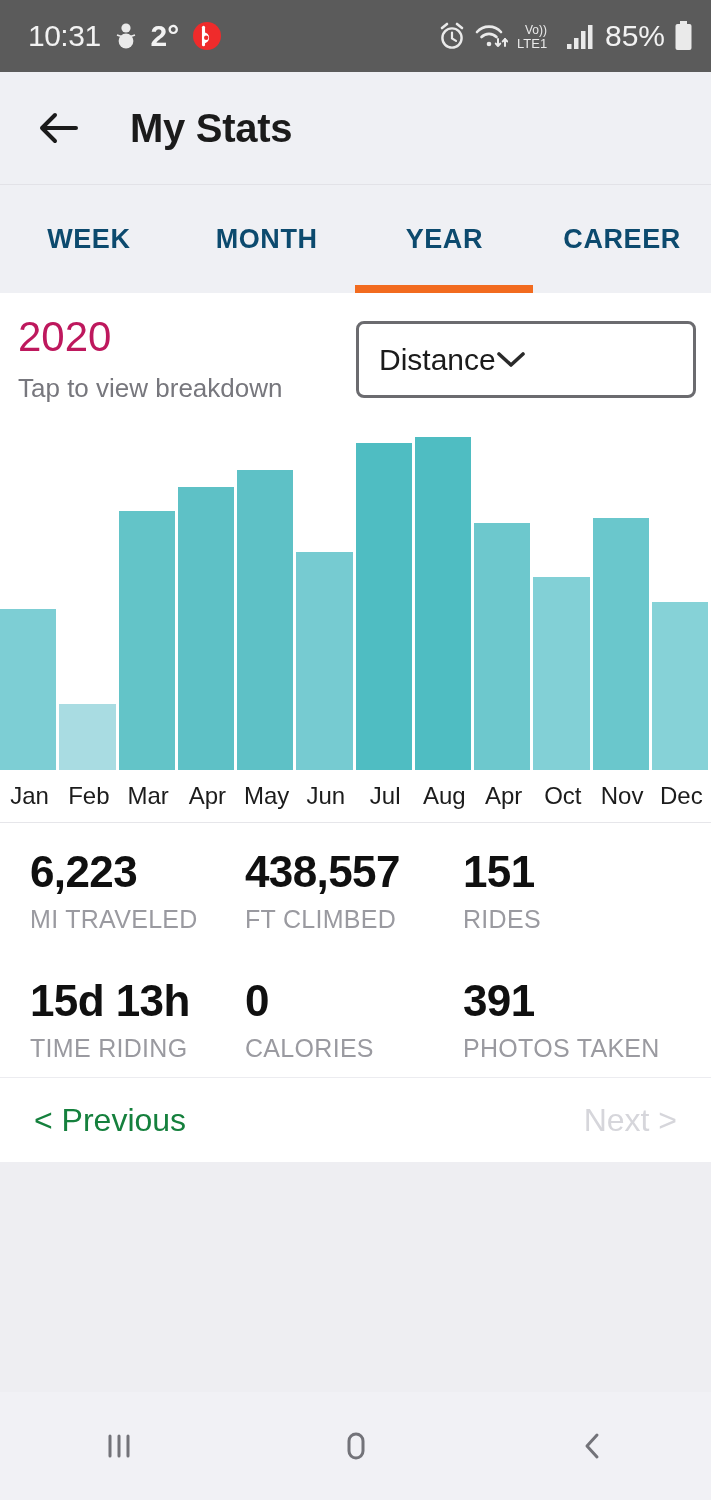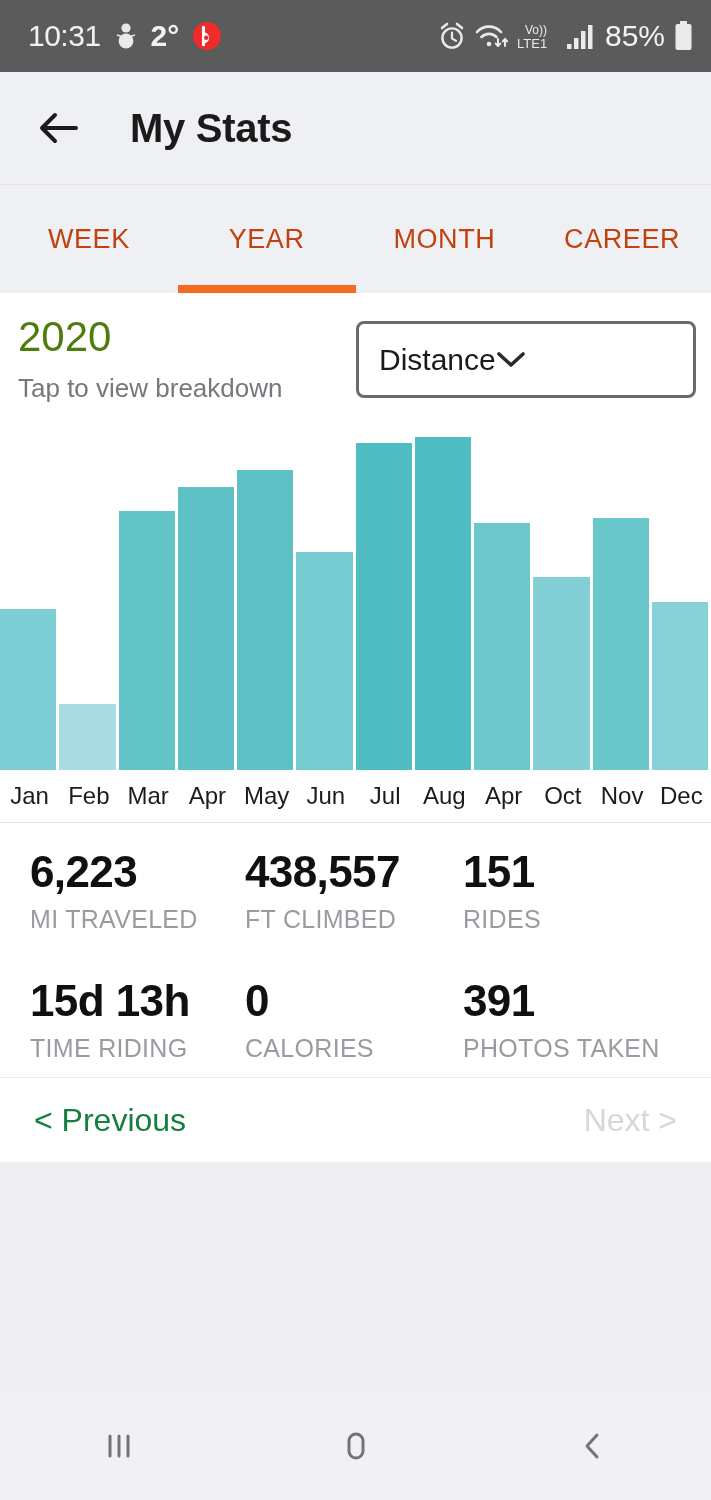--- a/index.html
+++ b/index.html
@@ -44,36 +44,36 @@
 
   
   .tabs {
     height:108px; background:#eff0f4; display:flex; align-items:stretch;
   }
   .tab {
     flex:1; display:flex; align-items:center; justify-content:center;
     position:relative; cursor:pointer;
   }
   .tab span {
-    font-size:27px; font-weight:400; color:#c2410c; letter-spacing:0.6px;
+    font-size:27px; font-weight:700; color:#0c4a6e; letter-spacing:0.6px;
   }
   .tab.active::after {
     content:""; position:absolute; left:50%; transform:translateX(-50%);
     bottom:0; width:178px; height:8px; background:#f26b1f;
   }
 
   
   .content { background:#ffffff; }
 
   .year-row {
     display:flex; align-items:flex-start; padding:16px 15px 0 18px;
     position:relative;
   }
   .year-block { padding-top:6px; }
-  .year-title { font-size:42px; color:#4d7c0f; font-weight:400; line-height:1.05; }
+  .year-title { font-size:42px; color:#be185d; font-weight:400; line-height:1.05; }
   .year-sub { font-size:26px; color:#77777d; margin-top:14px; }
 
   .metric-select {
     margin-left:auto; width:340px; height:77px;
     border:3px solid #6b6b6f; border-radius:8px; background:#fff;
     display:flex; align-items:center; padding:0 18px 0 20px;
     margin-top:12px; cursor:pointer;
   }
   .metric-select .label { font-size:30px; color:#1b1b1b; }
   .chev { margin-left:auto; width:30px; height:18px; display:block; }
@@ -193,25 +193,25 @@
       <path d="M40 22 H6 M19 9 L6 22 L19 35" stroke="#1b1b1b" stroke-width="4" fill="none" stroke-linecap="round" stroke-linejoin="round"></path>
     </svg>
   </span>
   <span class="appbar-title">My Stats</span>
 </div>
 
 <div class="tabs">
   <div class="tab">
     <span>WEEK</span>
   </div>
+  <div class="tab">
+    <span>MONTH</span>
+  </div>
   <div class="tab active">
     <span>YEAR</span>
-  </div>
-  <div class="tab">
-    <span>MONTH</span>
   </div>
   <div class="tab">
     <span>CAREER</span>
   </div>
 </div>
 
 <div class="content">
 
   <div class="year-row">
     <div class="year-block">

